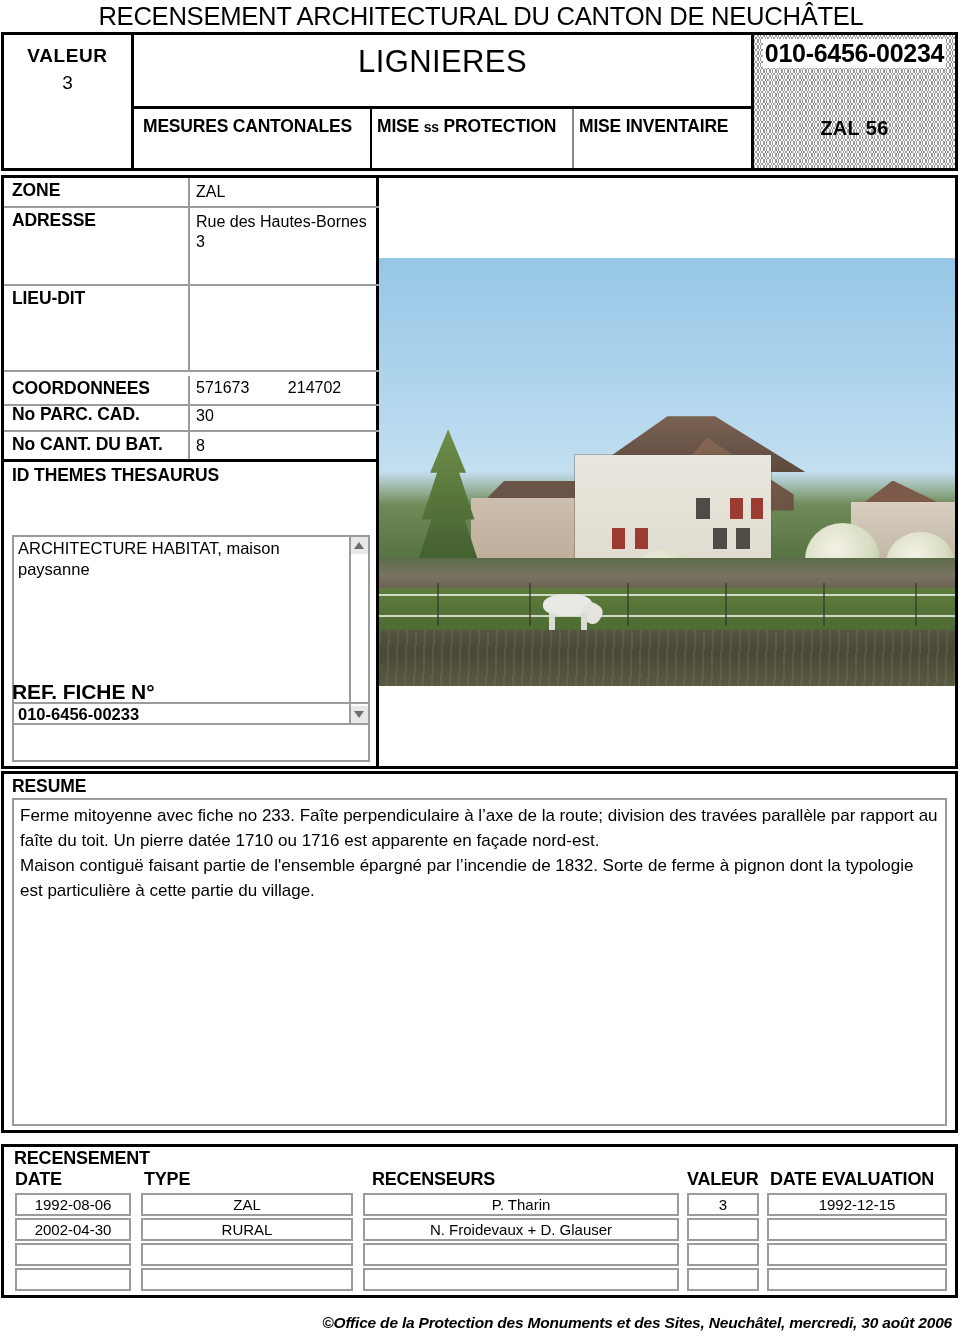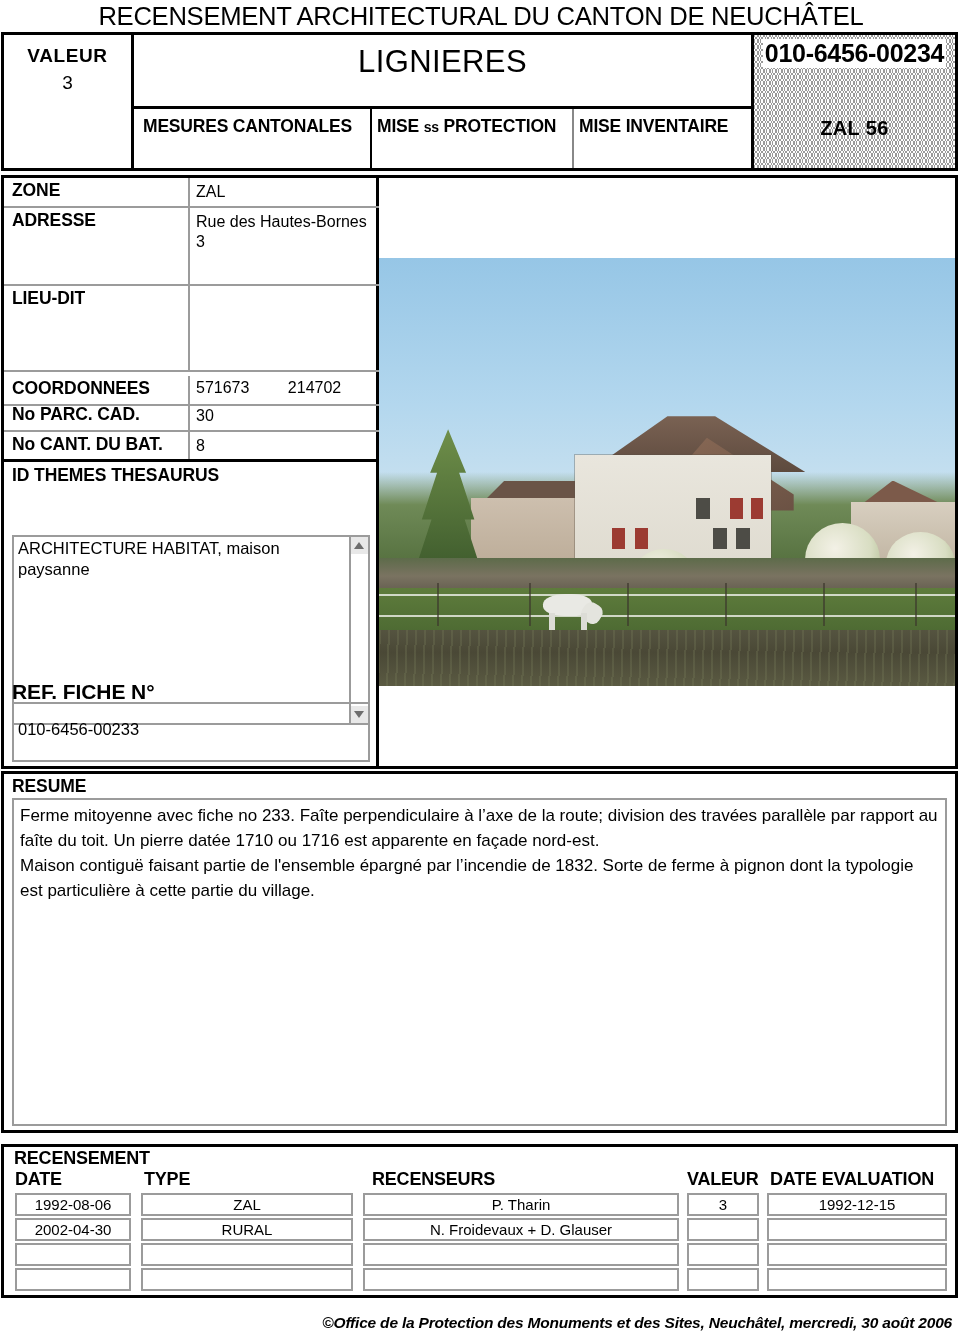--- a/index.html
+++ b/index.html
@@ -263,22 +263,23 @@
   .ref-box {
     position: absolute;
     left: 8px; top: 524px;
     width: 358px;
     height: 60px;
     border: 2px solid #9b9b9b;
     box-sizing: border-box;
   }
   .ref-text {
     position: absolute;
-    left: 4px; top: 16px;
+    left: 4px; top: 1px;
     font-size: 16.5px;
+    font-weight: bold;
   }
 
   
   .photo-col {
     position: absolute;
     left: 375px; top: 0;
     width: 576px;
     height: 588px;
     background: #ffffff;
     overflow: hidden;

